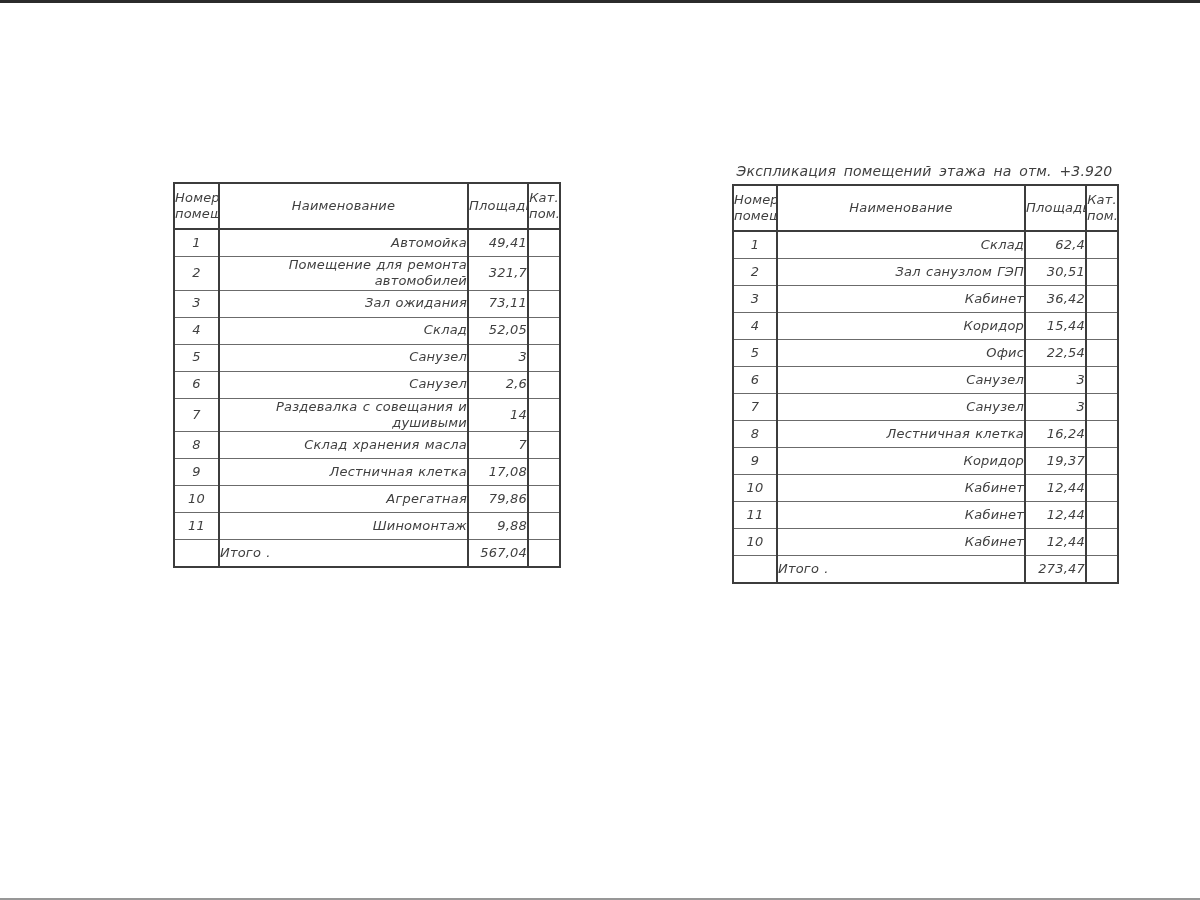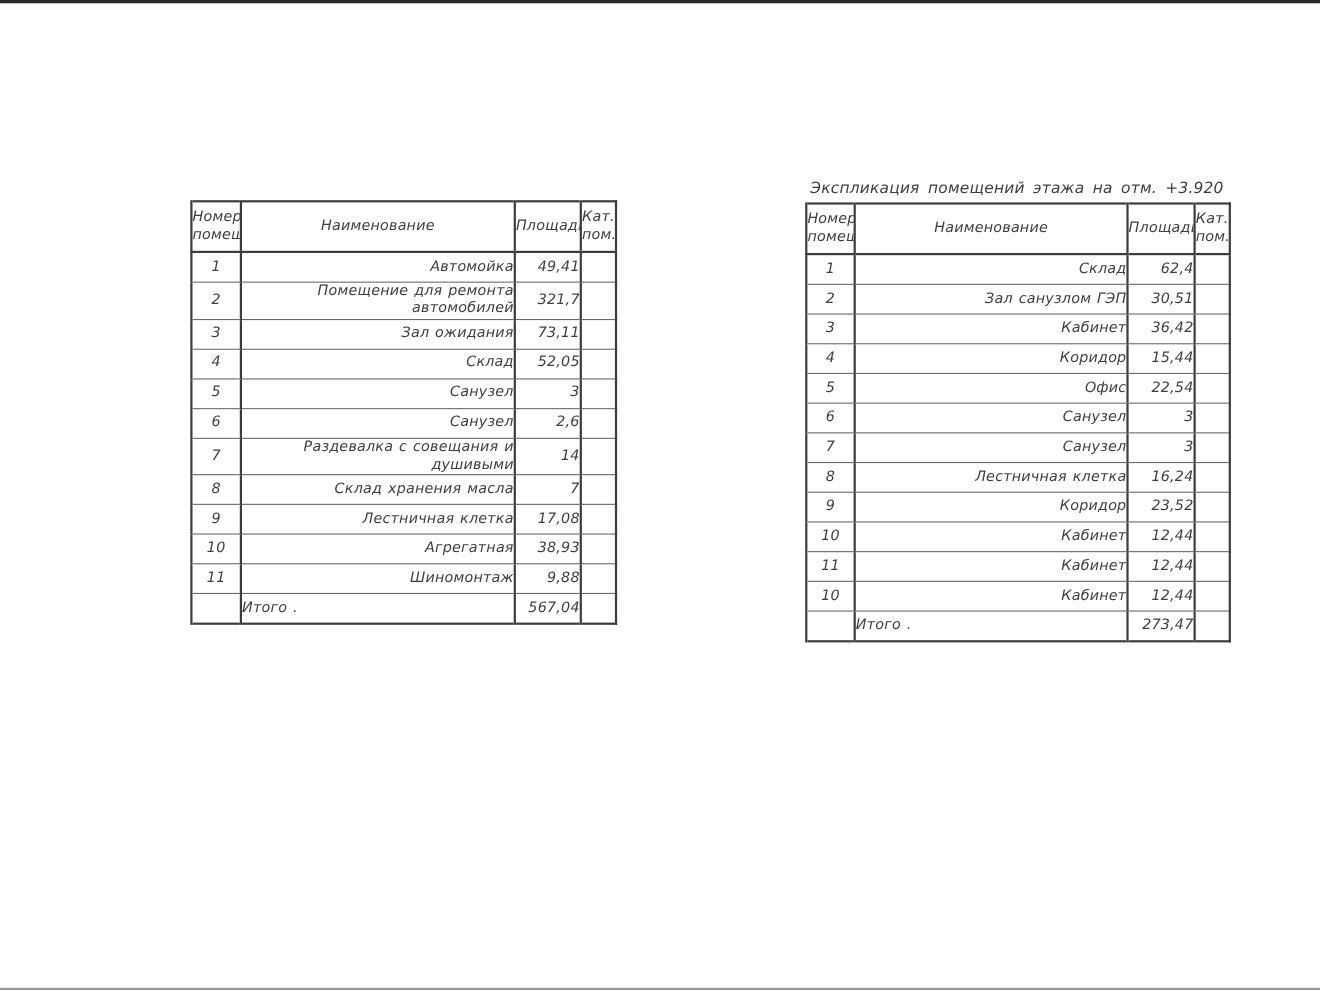--- a/index.html
+++ b/index.html
@@ -139,21 +139,21 @@
           </tr>
       <tr class="data-row">
             <td class="c-num">9</td>
             <td class="c-name">Лестничная клетка</td>
             <td class="c-area">17,08</td>
             <td class="c-cat"></td>
           </tr>
       <tr class="data-row">
             <td class="c-num">10</td>
             <td class="c-name">Агрегатная</td>
-            <td class="c-area">38,93</td>
+            <td class="c-area">79,86</td>
             <td class="c-cat"></td>
           </tr>
       <tr class="data-row">
             <td class="c-num">11</td>
             <td class="c-name">Шиномонтаж</td>
             <td class="c-area">9,88</td>
             <td class="c-cat"></td>
           </tr>
       <tr class="total-row">
         <td class="c-num"></td>
@@ -225,21 +225,21 @@
           </tr>
       <tr class="data-row">
             <td class="c-num">8</td>
             <td class="c-name">Лестничная клетка</td>
             <td class="c-area">16,24</td>
             <td class="c-cat"></td>
           </tr>
       <tr class="data-row">
             <td class="c-num">9</td>
             <td class="c-name">Коридор</td>
-            <td class="c-area">23,52</td>
+            <td class="c-area">19,37</td>
             <td class="c-cat"></td>
           </tr>
       <tr class="data-row">
             <td class="c-num">10</td>
             <td class="c-name">Кабинет</td>
             <td class="c-area">12,44</td>
             <td class="c-cat"></td>
           </tr>
       <tr class="data-row">
             <td class="c-num">11</td>

